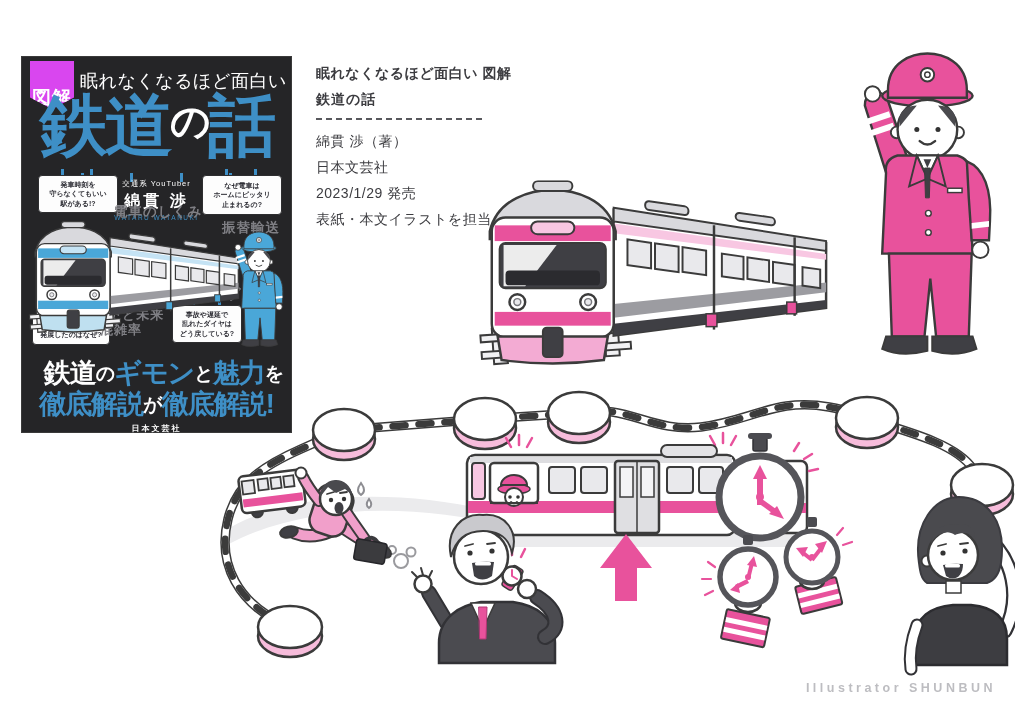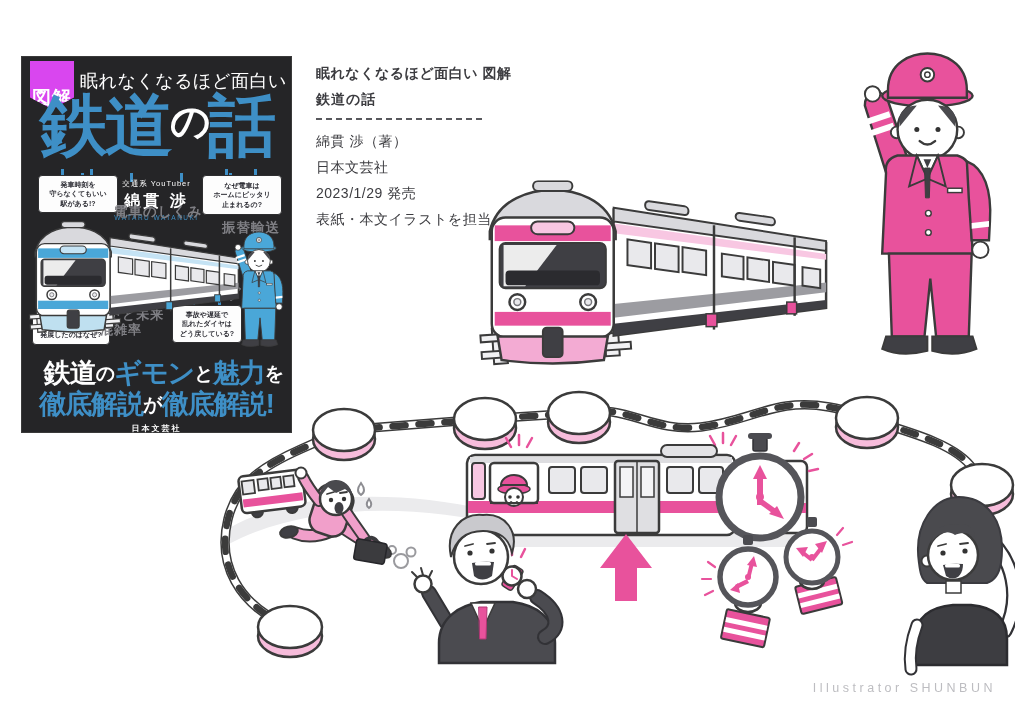--- a/index.html
+++ b/index.html
@@ -55,21 +55,21 @@
   .i-divider{width:166px;border-top:2px dashed #58585c;margin:6px 0 8px 0;}
   .info .i-line{font-size:14px;font-weight:400;letter-spacing:.5px;line-height:26px;white-space:nowrap;}
   
   .big-train{position:absolute;left:478px;top:180px;}
   .conductor-pink{position:absolute;left:836px;top:42px;}
   .train-pink{--c-band:#e8529c;--c-light:#f8c7e2;--c-skirt:#f3abd3;}
   .train-blue{--c-band:#4aa7d8;--c-light:#c5e3f4;--c-skirt:#bfe0f0;}
   .cond-pink{--suit:#e8529c;}
   .cond-blue{--suit:#4aa7d8;}
   .scene{position:absolute;left:215px;top:385px;}
-  .credit{position:absolute;right:28px;top:681px;color:#bdbdc1;font-size:12.5px;font-weight:400;letter-spacing:3.5px;white-space:nowrap;}
+  .credit{position:absolute;right:28px;top:681px;color:#bdbdc1;font-size:12.5px;font-weight:700;letter-spacing:3.5px;white-space:nowrap;}
 </style>
 </head>
 <body>
 
 <div class="canvas">
 
   <svg width="0" height="0" style="position:absolute" aria-hidden="true">
     <defs>
       <symbol id="sym-train" viewBox="0 0 360 195">
 

